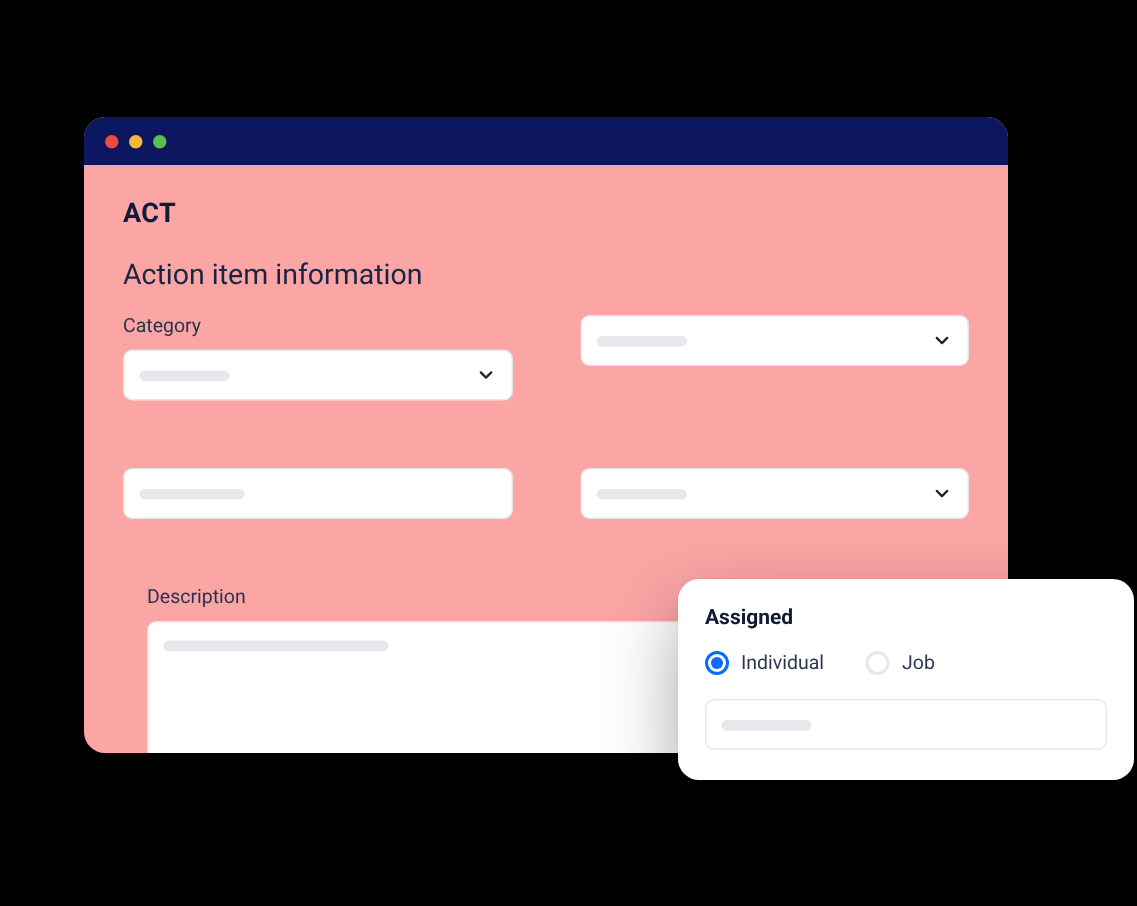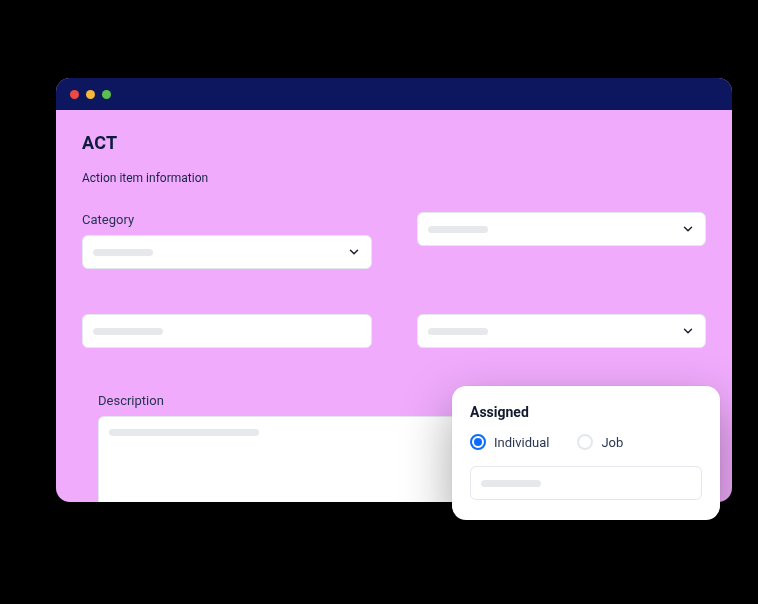--- a/index.html
+++ b/index.html
@@ -8,23 +8,23 @@
       background: #000;
       width: 758px;
       height: 604px;
       position: relative;
       overflow: hidden;
     }
     .window {
       position: absolute;
       top: 78px;
       left: 56px;
-      width: 676px;
+      width: 616px;
       height: 424px;
-      background: #f0abfc;
+      background: #fca5a5;
       border-radius: 14px;
       box-shadow: 0 20px 50px rgba(0,0,0,0.35);
       overflow: hidden;
     }
     .titlebar {
       background: #0d1760;
       height: 32px;
       display: flex;
       align-items: center;
       padding-left: 14px;
@@ -36,23 +36,23 @@
     .tl-green { background: #5ac04d; }
     .content { padding: 22px 26px 26px 26px; }
     .page-title {
       font-size: 18px;
       font-weight: 700;
       color: #0e1b3c;
       letter-spacing: 0.3px;
       margin-bottom: 18px;
     }
     .section-title {
-      font-size: 12px;
+      font-size: 19px;
       color: #182544;
-      margin-bottom: 27px;
+      margin-bottom: 16px;
     }
     .form-grid {
       display: grid;
       grid-template-columns: 1fr 1fr;
       column-gap: 28px;
       row-gap: 18px;
       gap: 45px;
     }
     .field { display: flex; flex-direction: column; gap: 8px; }
     .field.full { grid-column: 1 / span 2; padding-left: 16px; }
@@ -86,21 +86,21 @@
       position: absolute;
       right: 10px;
       top: 50%;
       transform: translateY(-50%);
     }
     .chev svg { display: block; }
     .popup {
       position: absolute;
       top: 386px;
       left: 452px;
-      width: 268px;
+      width: 304px;
       background: #fff;
       border-radius: 14px;
       box-shadow: 0 20px 50px rgba(0,0,0,0.35), 0 0 0 1px rgba(0,0,0,0.02);
       padding: 18px 18px 20px 18px;
     }
     .popup-title {
       font-size: 14px;
       font-weight: 700;
       color: #121a2f;
       margin-bottom: 14px;

